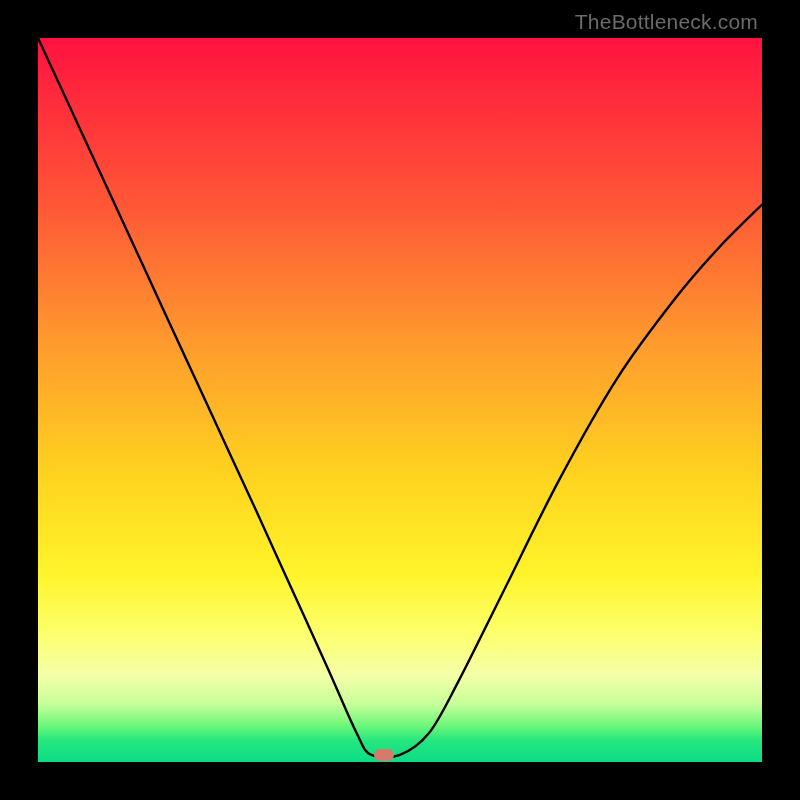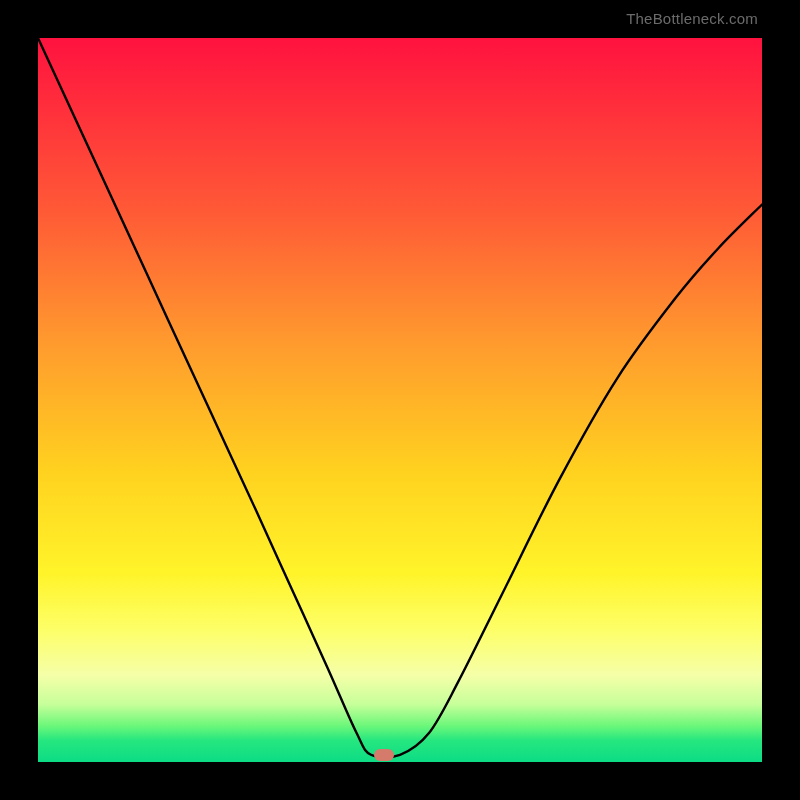--- a/index.html
+++ b/index.html
@@ -40,21 +40,21 @@
       #6cf77a 95%,
       #26e77f 97%,
       #0cdc85 100%
     );
   }
   .watermark {
     position: absolute;
     top: 10px;
     right: 42px;
     color: #6b6b6b;
-    font-size: 15px;
+    font-size: 21px;
     font-weight: 500;
     letter-spacing: 0.2px;
     user-select: none;
   }
   svg.curve-layer {
     position: absolute;
     left: 0;
     top: 0;
     width: 724px;
     height: 724px;

